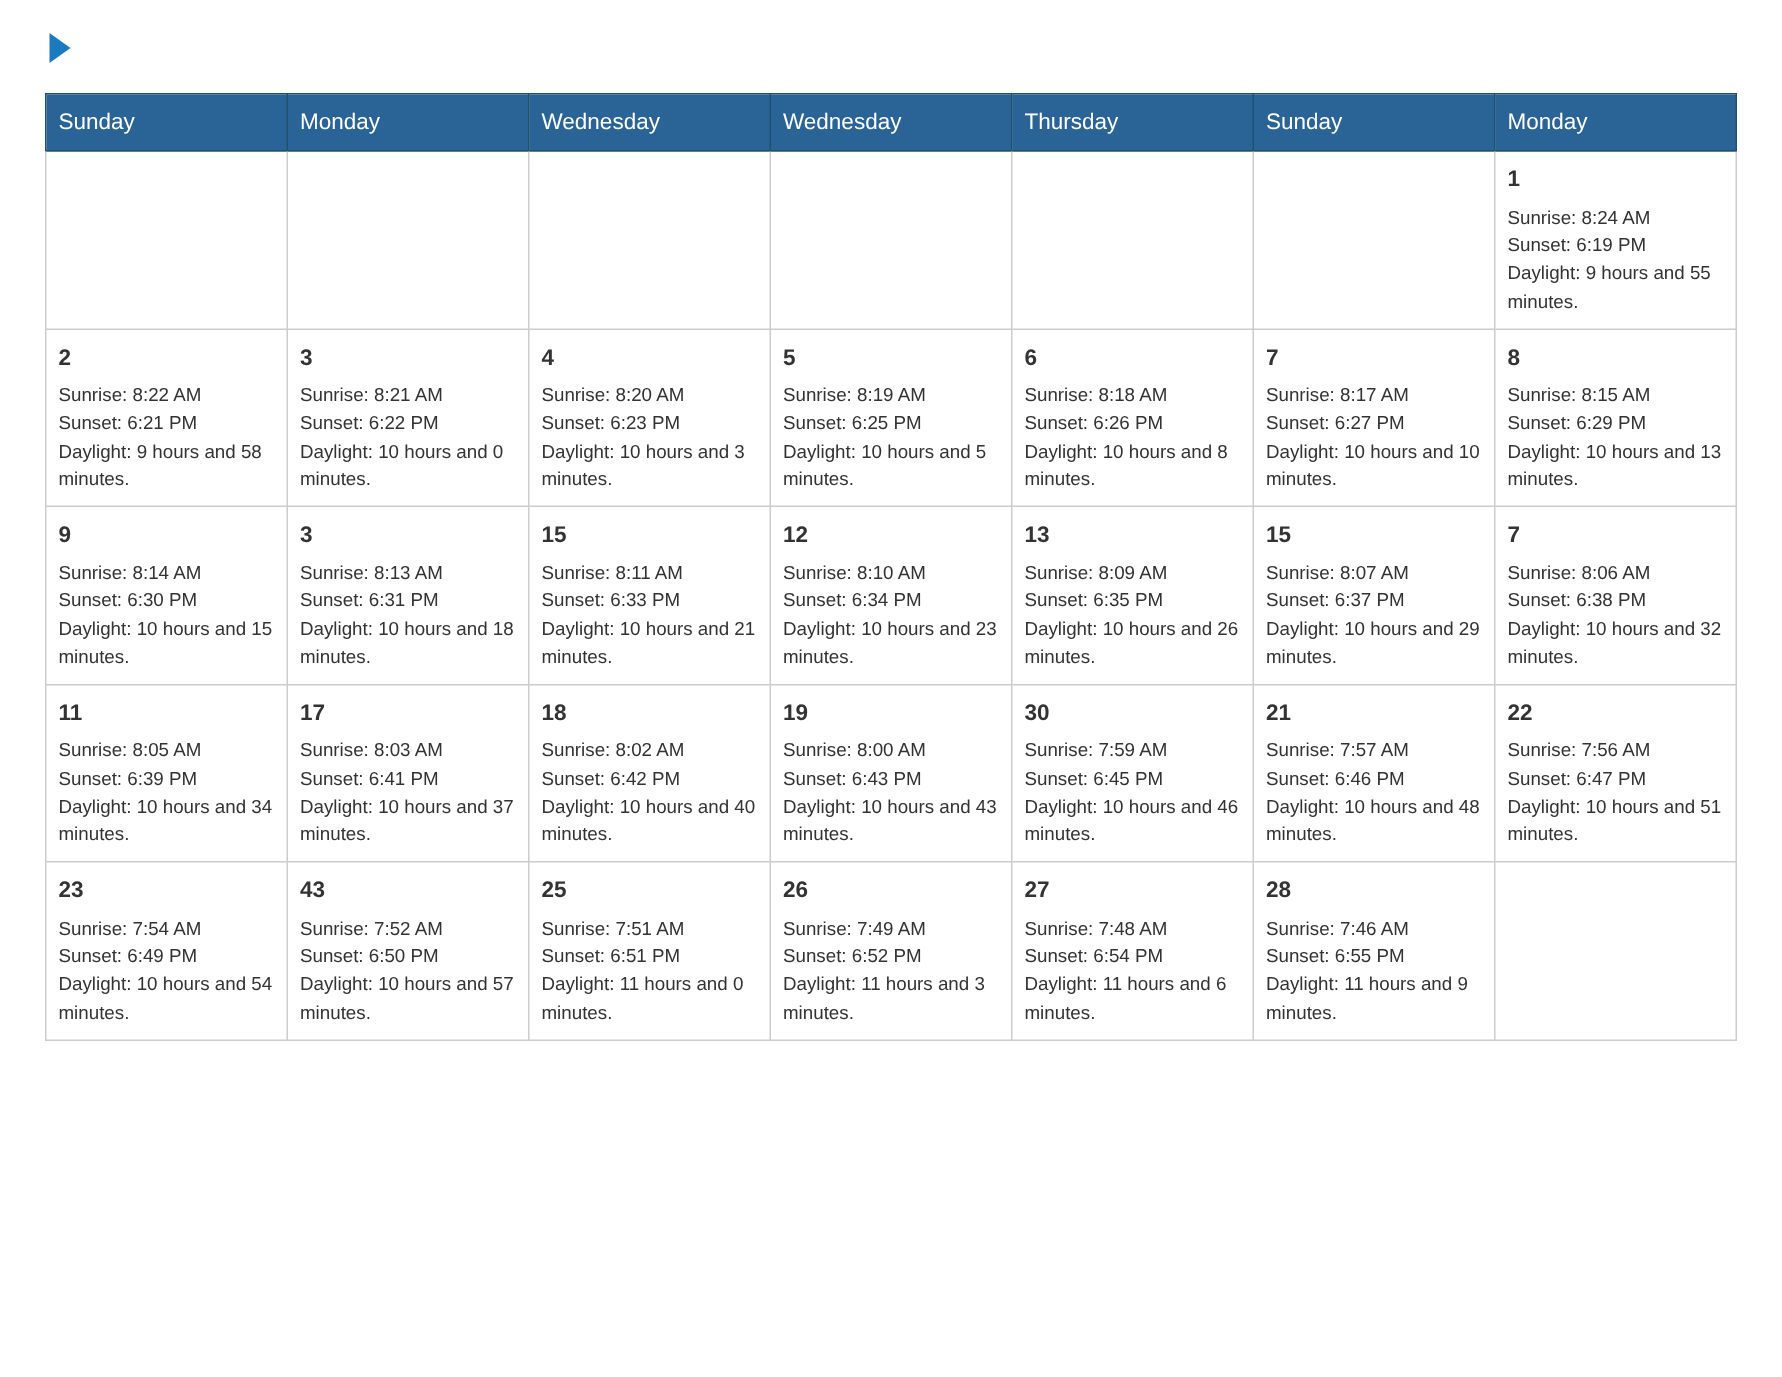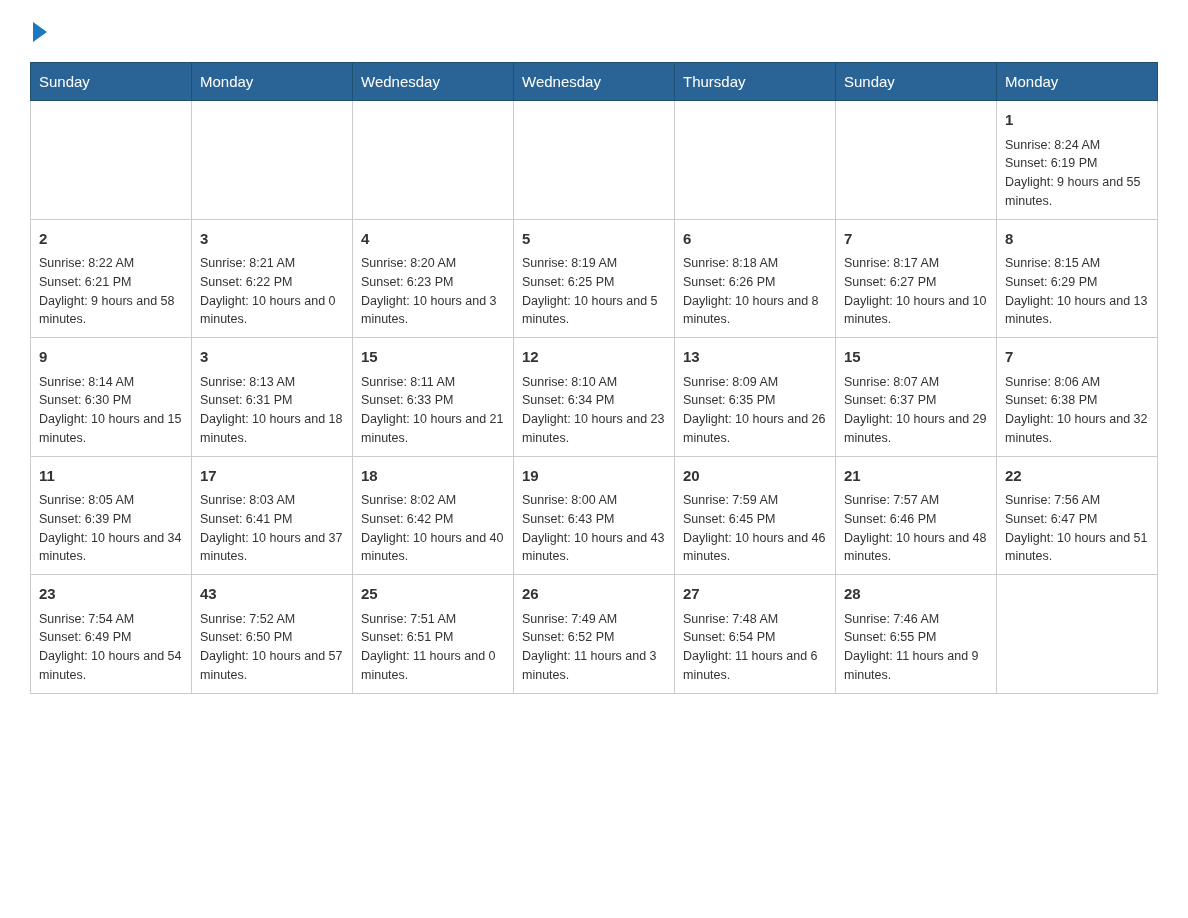--- a/index.html
+++ b/index.html
@@ -145,21 +145,21 @@
         <td><span class="day-num">12</span>Sunrise: 8:10 AM<br>Sunset: 6:34 PM<br>Daylight: 10 hours and 23 minutes.</td>
         <td><span class="day-num">13</span>Sunrise: 8:09 AM<br>Sunset: 6:35 PM<br>Daylight: 10 hours and 26 minutes.</td>
         <td><span class="day-num">15</span>Sunrise: 8:07 AM<br>Sunset: 6:37 PM<br>Daylight: 10 hours and 29 minutes.</td>
         <td><span class="day-num">7</span>Sunrise: 8:06 AM<br>Sunset: 6:38 PM<br>Daylight: 10 hours and 32 minutes.</td>
       </tr>
       <tr class="row-week">
         <td><span class="day-num">11</span>Sunrise: 8:05 AM<br>Sunset: 6:39 PM<br>Daylight: 10 hours and 34 minutes.</td>
         <td><span class="day-num">17</span>Sunrise: 8:03 AM<br>Sunset: 6:41 PM<br>Daylight: 10 hours and 37 minutes.</td>
         <td><span class="day-num">18</span>Sunrise: 8:02 AM<br>Sunset: 6:42 PM<br>Daylight: 10 hours and 40 minutes.</td>
         <td><span class="day-num">19</span>Sunrise: 8:00 AM<br>Sunset: 6:43 PM<br>Daylight: 10 hours and 43 minutes.</td>
-        <td><span class="day-num">20</span>Sunrise: 7:59 AM<br>Sunset: 6:45 PM<br>Daylight: 10 hours and 46 minutes.</td>
+        <td><span class="day-num">30</span>Sunrise: 7:59 AM<br>Sunset: 6:45 PM<br>Daylight: 10 hours and 46 minutes.</td>
         <td><span class="day-num">21</span>Sunrise: 7:57 AM<br>Sunset: 6:46 PM<br>Daylight: 10 hours and 48 minutes.</td>
         <td><span class="day-num">22</span>Sunrise: 7:56 AM<br>Sunset: 6:47 PM<br>Daylight: 10 hours and 51 minutes.</td>
       </tr>
       <tr class="row-week">
         <td><span class="day-num">23</span>Sunrise: 7:54 AM<br>Sunset: 6:49 PM<br>Daylight: 10 hours and 54 minutes.</td>
         <td><span class="day-num">43</span>Sunrise: 7:52 AM<br>Sunset: 6:50 PM<br>Daylight: 10 hours and 57 minutes.</td>
         <td><span class="day-num">25</span>Sunrise: 7:51 AM<br>Sunset: 6:51 PM<br>Daylight: 11 hours and 0 minutes.</td>
         <td><span class="day-num">26</span>Sunrise: 7:49 AM<br>Sunset: 6:52 PM<br>Daylight: 11 hours and 3 minutes.</td>
         <td><span class="day-num">27</span>Sunrise: 7:48 AM<br>Sunset: 6:54 PM<br>Daylight: 11 hours and 6 minutes.</td>
         <td><span class="day-num">28</span>Sunrise: 7:46 AM<br>Sunset: 6:55 PM<br>Daylight: 11 hours and 9 minutes.</td>

